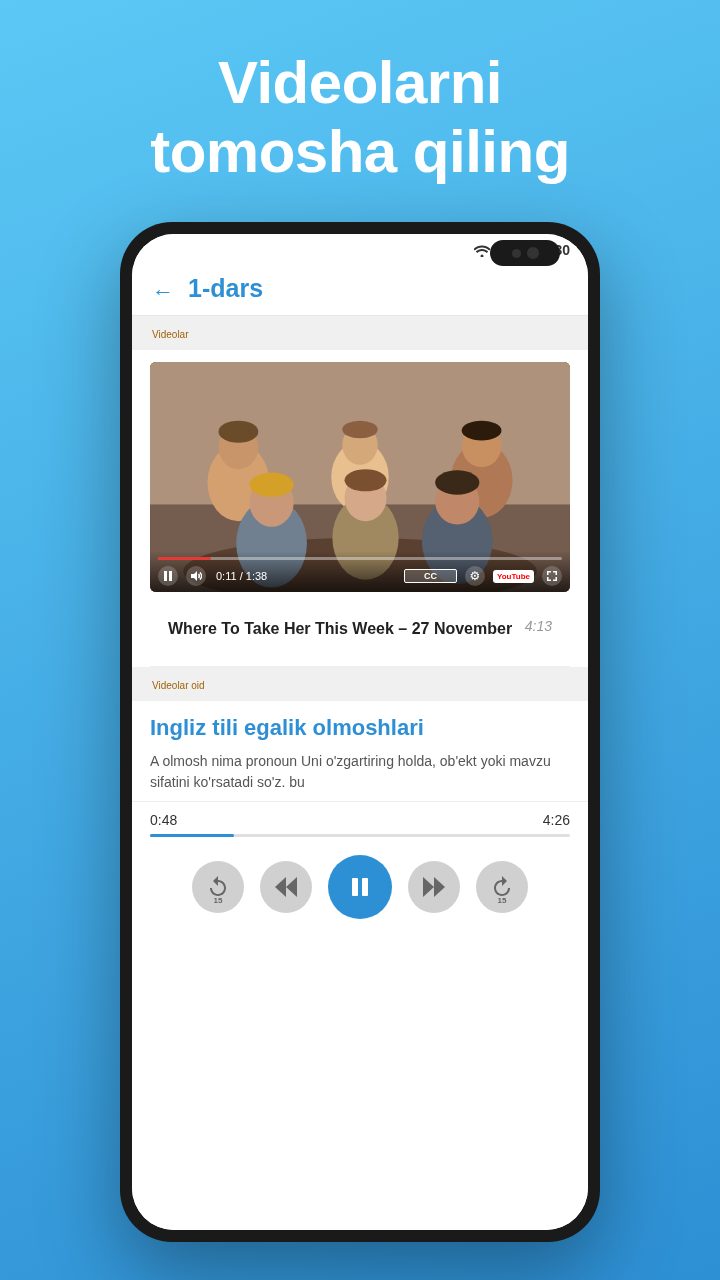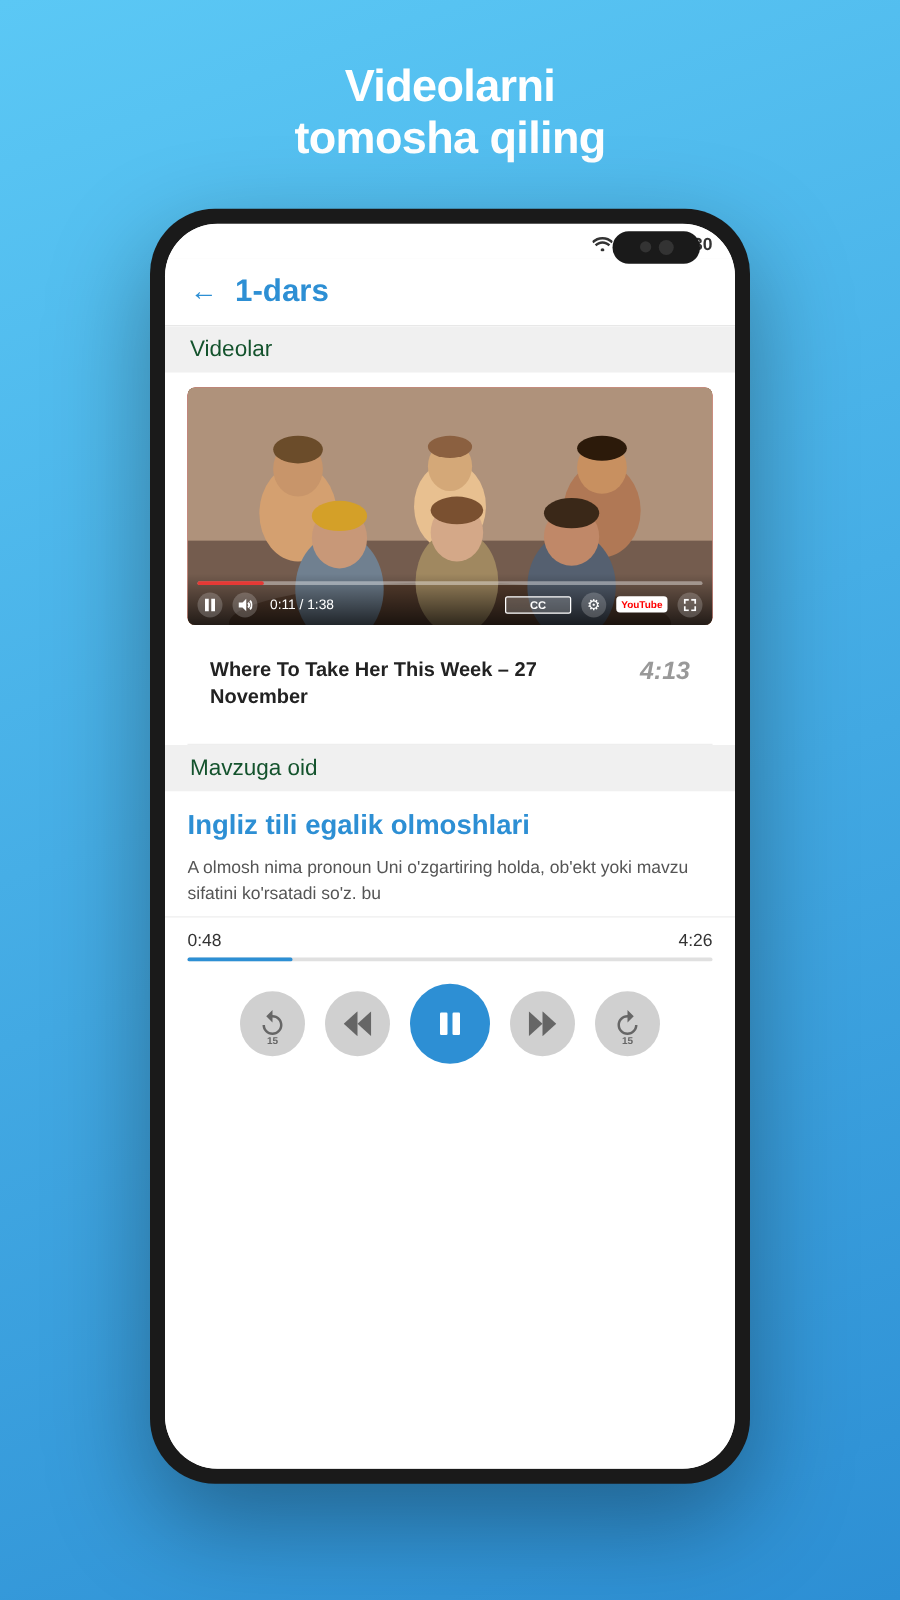--- a/index.html
+++ b/index.html
@@ -10,21 +10,21 @@
       background: linear-gradient(160deg, #5bc8f5 0%, #2d8fd4 100%);
       display: flex;
       flex-direction: column;
       align-items: center;
       font-family: 'Segoe UI', Arial, sans-serif;
     }
 
     
     .page-title {
       color: white;
-      font-size: 36px;
+      font-size: 60px;
       font-weight: 800;
       text-align: center;
       margin-top: 48px;
       line-height: 1.15;
       letter-spacing: -0.5px;
     }
 
     
     .phone-frame {
       width: 480px;
@@ -135,33 +135,33 @@
       background: white;
     }
 
     
     .section-header {
       background: #f0f0f0;
       padding: 8px 20px;
     }
 
     .section-label {
-      font-size: 18px;
-      color: #14532d;
+      font-size: 10px;
+      color: #a16207;
     }
 
     
     .video-container {
       margin: 12px 18px 0 18px;
     }
 
     .video-player {
       width: 100%;
-      height: 190px;
-      background: #b91c1c;
+      height: 230px;
+      background: #4d7c0f;
       border-radius: 6px;
       overflow: hidden;
       position: relative;
     }
 
     
     .friends-scene {
       width: 100%;
       height: 100%;
       background: linear-gradient(135deg, #8B7355 0%, #A0926B 30%, #C4A882 60%, #8B7355 100%);
@@ -246,26 +246,25 @@
     }
 
     .video-title {
       font-size: 16px;
       font-weight: 600;
       color: #222;
       line-height: 1.35;
     }
 
     .video-duration {
-      font-size: 20px;
+      font-size: 14px;
       color: #999;
       font-style: italic;
       float: right;
       margin-top: -22px;
-      font-weight: bold;
     }
 
     .topic-header-bg {
       background: #f0f0f0;
       padding: 8px 20px;
     }
 
     .topic-content {
       padding: 14px 18px 0 18px;
     }
@@ -498,21 +497,21 @@
 
         <div class="video-info">
           <div style="display:flex; justify-content:space-between; align-items:flex-start;">
             <span class="video-title" style="flex:1; padding-right:10px;">Where To Take Her This Week – 27 November</span>
             <span class="video-duration" style="float:none; margin-top:0; white-space:nowrap;">4:13</span>
           </div>
         </div>
       </div>
 
       <div class="topic-header-bg">
-        <span class="section-label">Mavzuga oid</span>
+        <span class="section-label">Videolar oid</span>
       </div>
 
       <div class="topic-content">
         <div class="topic-title">Ingliz tili egalik olmoshlari</div>
         <div class="topic-description">A olmosh nima pronoun Uni o'zgartiring holda, ob'ekt yoki mavzu sifatini ko'rsatadi so'z. bu</div>
       </div>
 
       <div class="audio-player">
         <div class="audio-time-row">
           <span class="audio-current">0:48</span>

